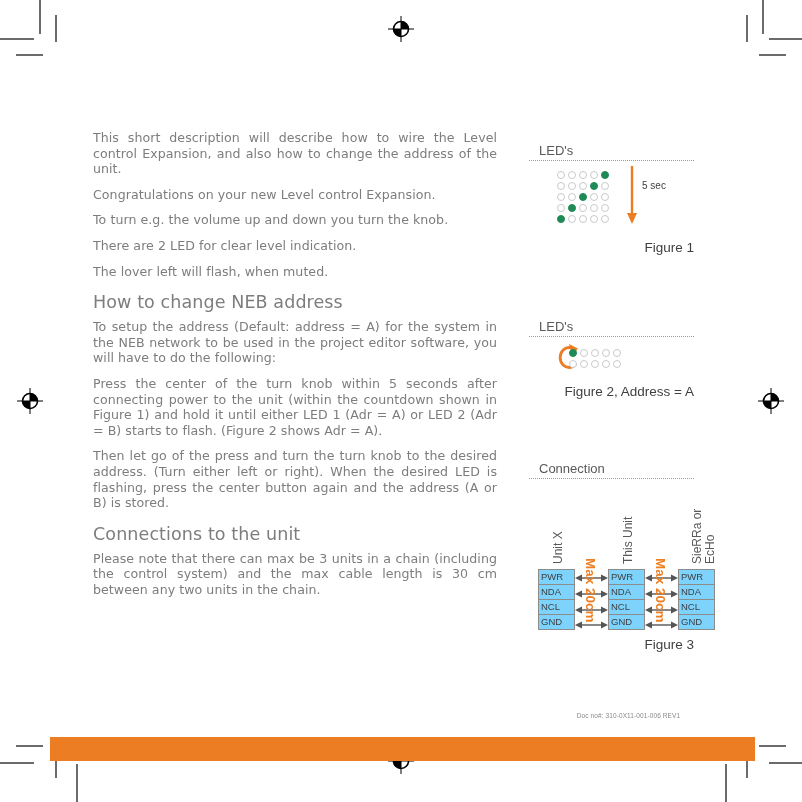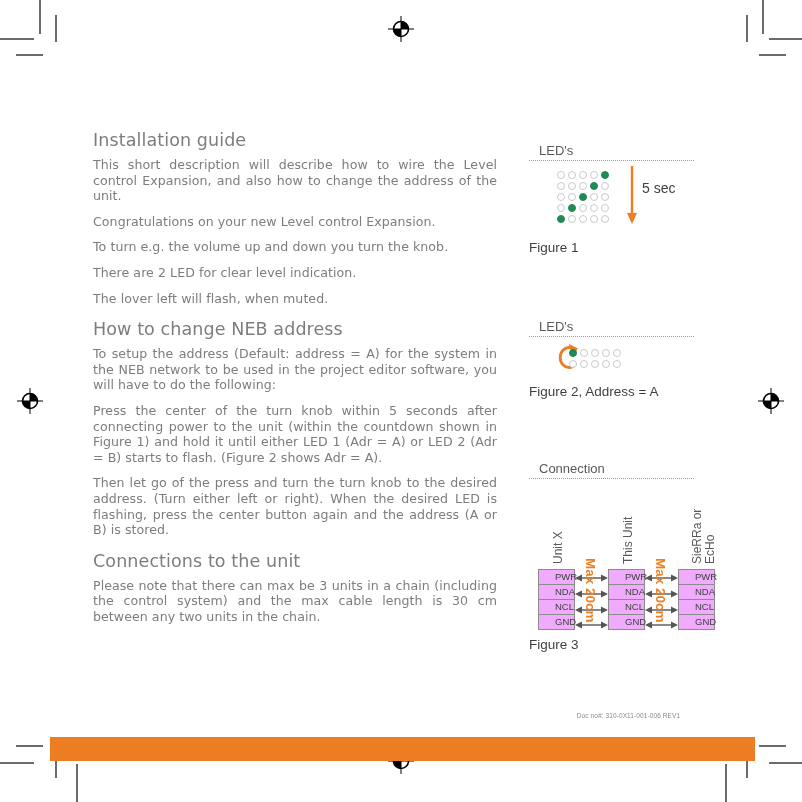--- a/index.html
+++ b/index.html
@@ -97,21 +97,21 @@
   .fig-dotrule {
     margin-top: 2px;
     height: 1px;
     border-top: 1px dotted #9b9b9b;
     width: 165px;
   }
   .fig-caption {
     font-family: "Liberation Sans", sans-serif;
     font-size: 13.5px;
     color: #3f3f41;
-    text-align: left;
+    text-align: right;
     width: 165px;
     margin-top: 6px;
   }
 
   
   .led-grid-row { display: flex; gap: 3px; margin-bottom: 3px; }
   .led {
     width: 8px; height: 8px;
     border-radius: 50%;
     border: 1.1px solid #c9cacb;
@@ -124,22 +124,22 @@
   .conn-wrap { position: relative; width: 175px; height: 155px; }
   .conn-block { position: absolute; width: 37px; }
   .conn-pin {
     height: 16px;
     border: 1px solid #8c8c8c;
     box-sizing: border-box;
     font-family: "Liberation Sans", sans-serif;
     font-size: 9.5px;
     color: #3f3f41;
     line-height: 14px;
-    padding-left: 16px;
-    background: #f0abfc;
+    padding-left: 2px;
+    background: #7dd3fc;
     margin-top: -1px;
   }
   .rot-label {
     position: absolute;
     font-family: "Liberation Sans", sans-serif;
     font-size: 12px;
     color: #59595b;
     white-space: nowrap;
     transform-origin: 0 0;
     transform: rotate(-90deg);
@@ -229,21 +229,20 @@
   <path d="M13 20.5 A7.5 7.5 0 0 1 5.5 13 L13 13 Z" fill="#000"></path>
   <line x1="13" y1="0" x2="13" y2="26" stroke="#000" stroke-width="1"></line>
   <line x1="0" y1="13" x2="26" y2="13" stroke="#000" stroke-width="1"></line>
 </svg>
 
 <div class="page">
 
 
   <div class="content">
 
-    <h2 class="section first">Installation guide</h2>
     <p class="body">This short description will describe how to wire the Level control Expansion, and also how to change the address of the unit.</p>
     <p class="body nojust">Congratulations on your new Level control Expansion.</p>
     <p class="body nojust">To turn e.g. the volume up and down you turn the knob.</p>
     <p class="body nojust">There are 2 LED for clear level indication.</p>
     <p class="body nojust">The lover left will flash, when muted.</p>
 
     <h2 class="section">How to change NEB address</h2>
     <p class="body">To setup the address (Default: address = A) for the system in the NEB network to be used in the project editor software, you will have to do the following:</p>
     <p class="body">Press the center of the turn knob within 5 seconds after connecting power to the unit (within the countdown shown in Figure 1) and hold it until either LED 1 (Adr = A) or LED 2 (Adr = B) starts to flash. (Figure 2 shows Adr = A).</p>
     <p class="body">Then let go of the press and turn the turn knob to the desired address. (Turn either left or right). When the desired LED is flashing, press the center button again and the address (A or B) is stored.</p>
@@ -292,21 +291,21 @@
               <div class="led"></div>
               <div class="led"></div>
               <div class="led"></div>
               <div class="led"></div>
             </div>
           </div>
         <svg style="position:absolute;left:97px;top:4px;" width="12" height="60" viewBox="0 0 12 60">
           <line x1="6" y1="0" x2="6" y2="50" stroke="#ed7d23" stroke-width="2.4"></line>
           <path d="M1 47 L6 58 L11 47 Z" fill="#ed7d23"></path>
         </svg>
-        <div style="position:absolute;left:113px;top:18px;font-family:'Liberation Sans',sans-serif;font-size:14px;color:#3f3f41;">5 sec</div>
+        <div style="position:absolute;left:113px;top:18px;font-family:'Liberation Sans',sans-serif;font-size:10px;color:#3f3f41;">5 sec</div>
       </div>
       <div class="fig-caption">Figure 1</div>
     </div>
 
     <div class="fig-block" style="margin-bottom:62px;">
       <div class="fig-label">LED's</div>
       <div class="fig-dotrule"></div>
       <div style="position:relative;height:40px;">
         <svg style="position:absolute;left:29px;top:4px;" width="24" height="30" viewBox="0 0 24 30">
           <path d="M18 9 A9 10 0 1 0 18 22" fill="none" stroke="#ed7d23" stroke-width="2.8"></path>

